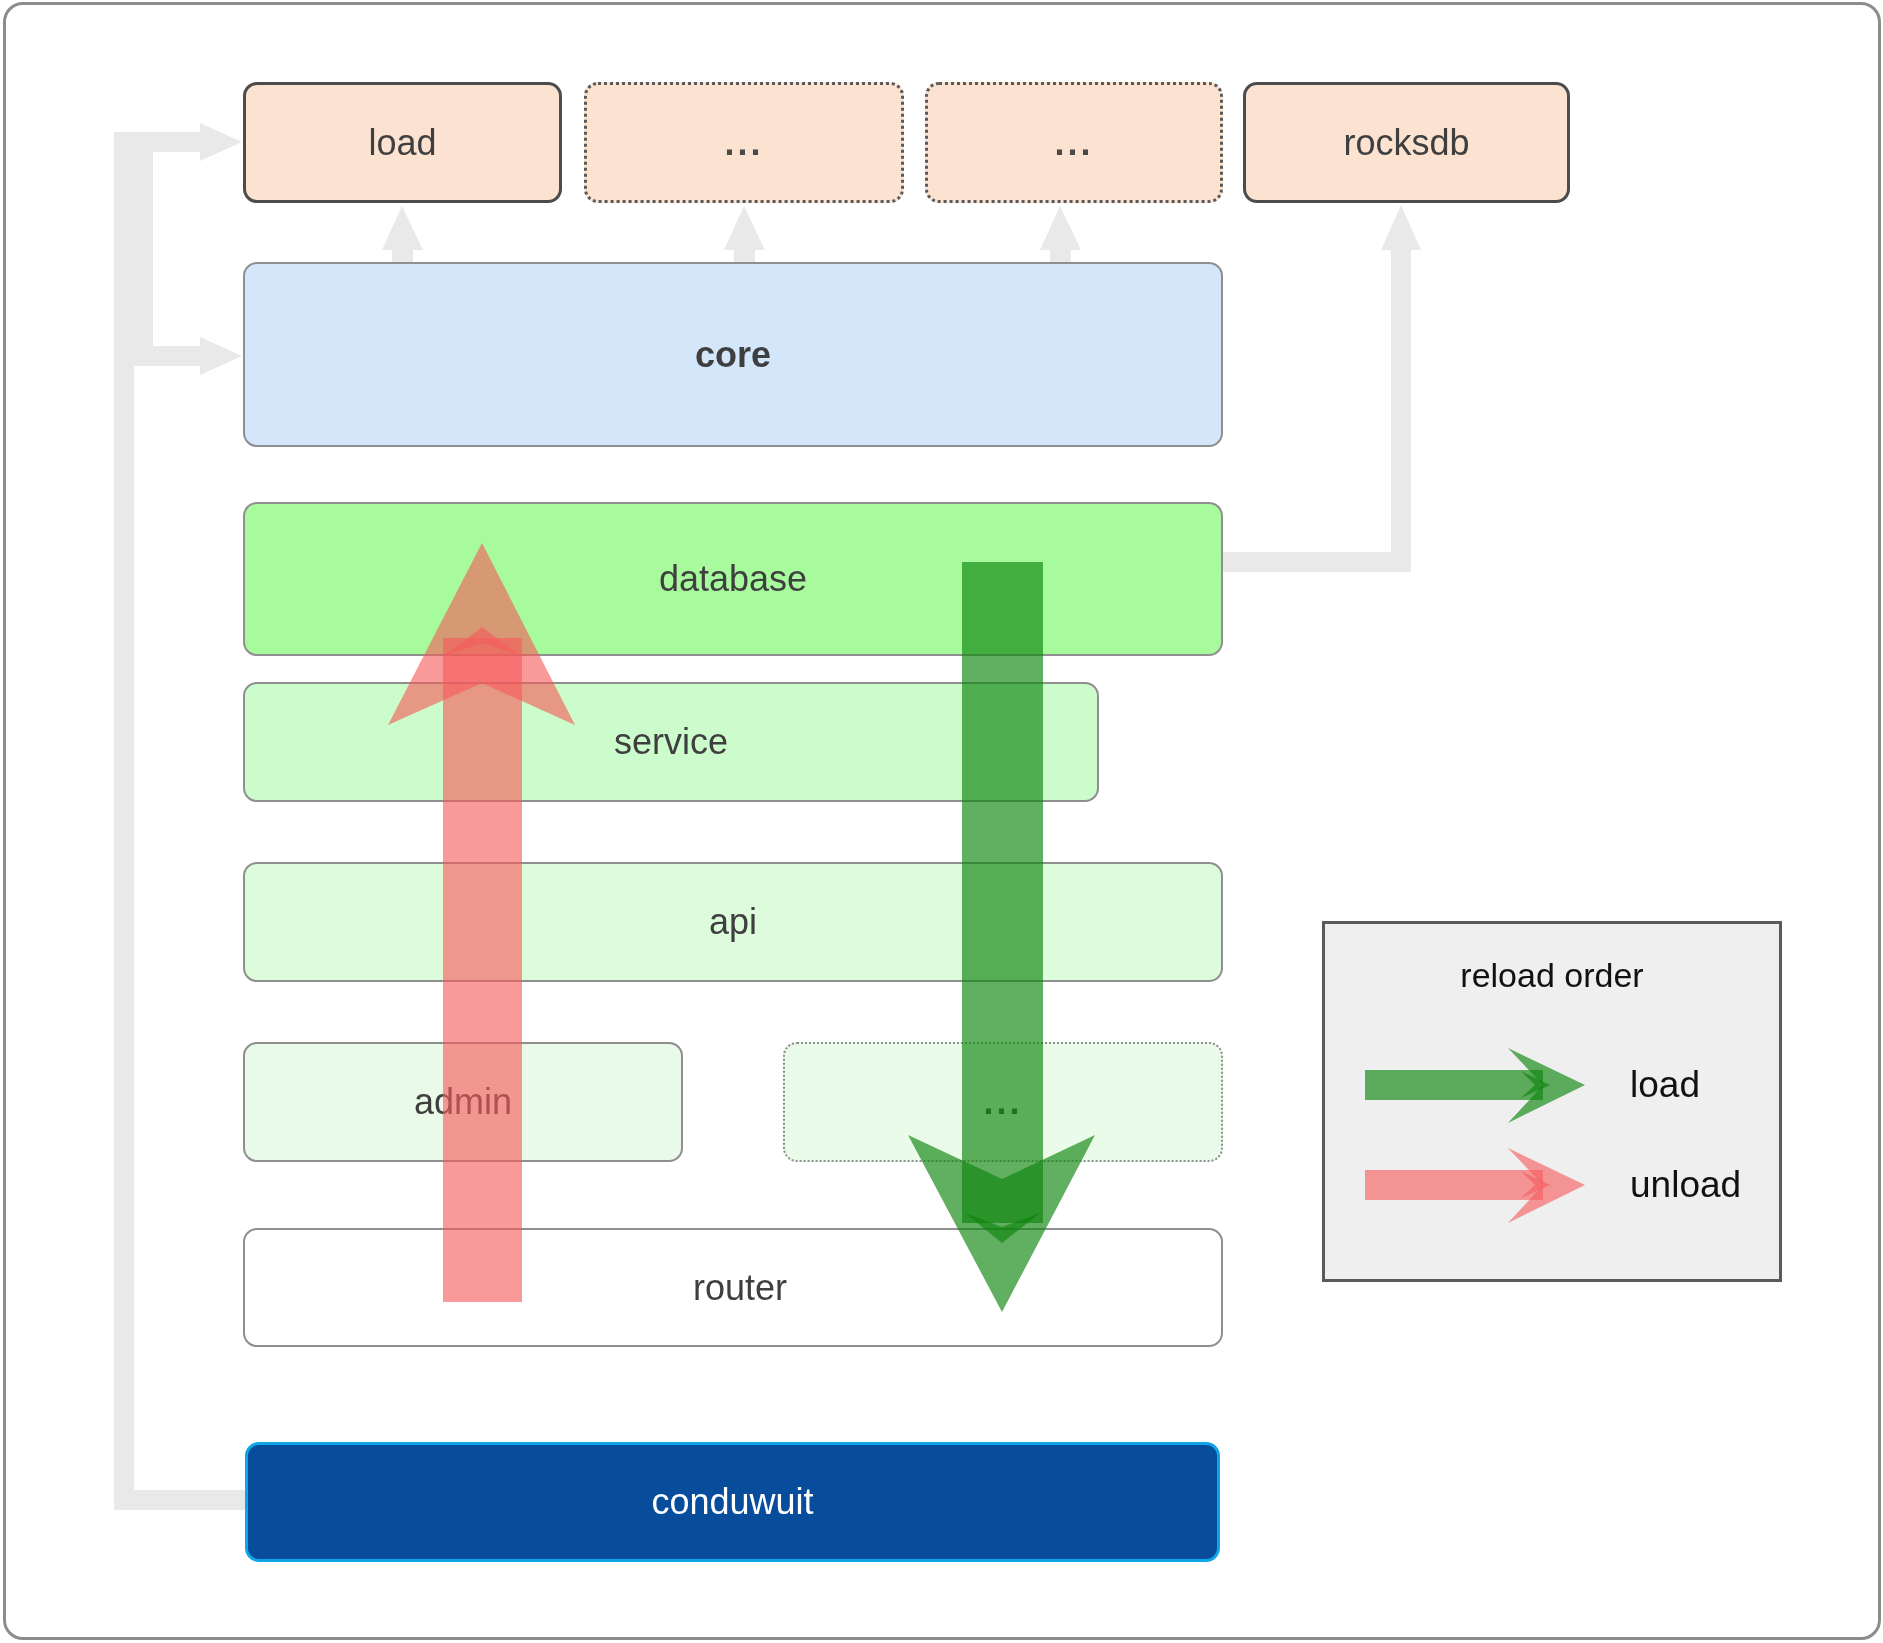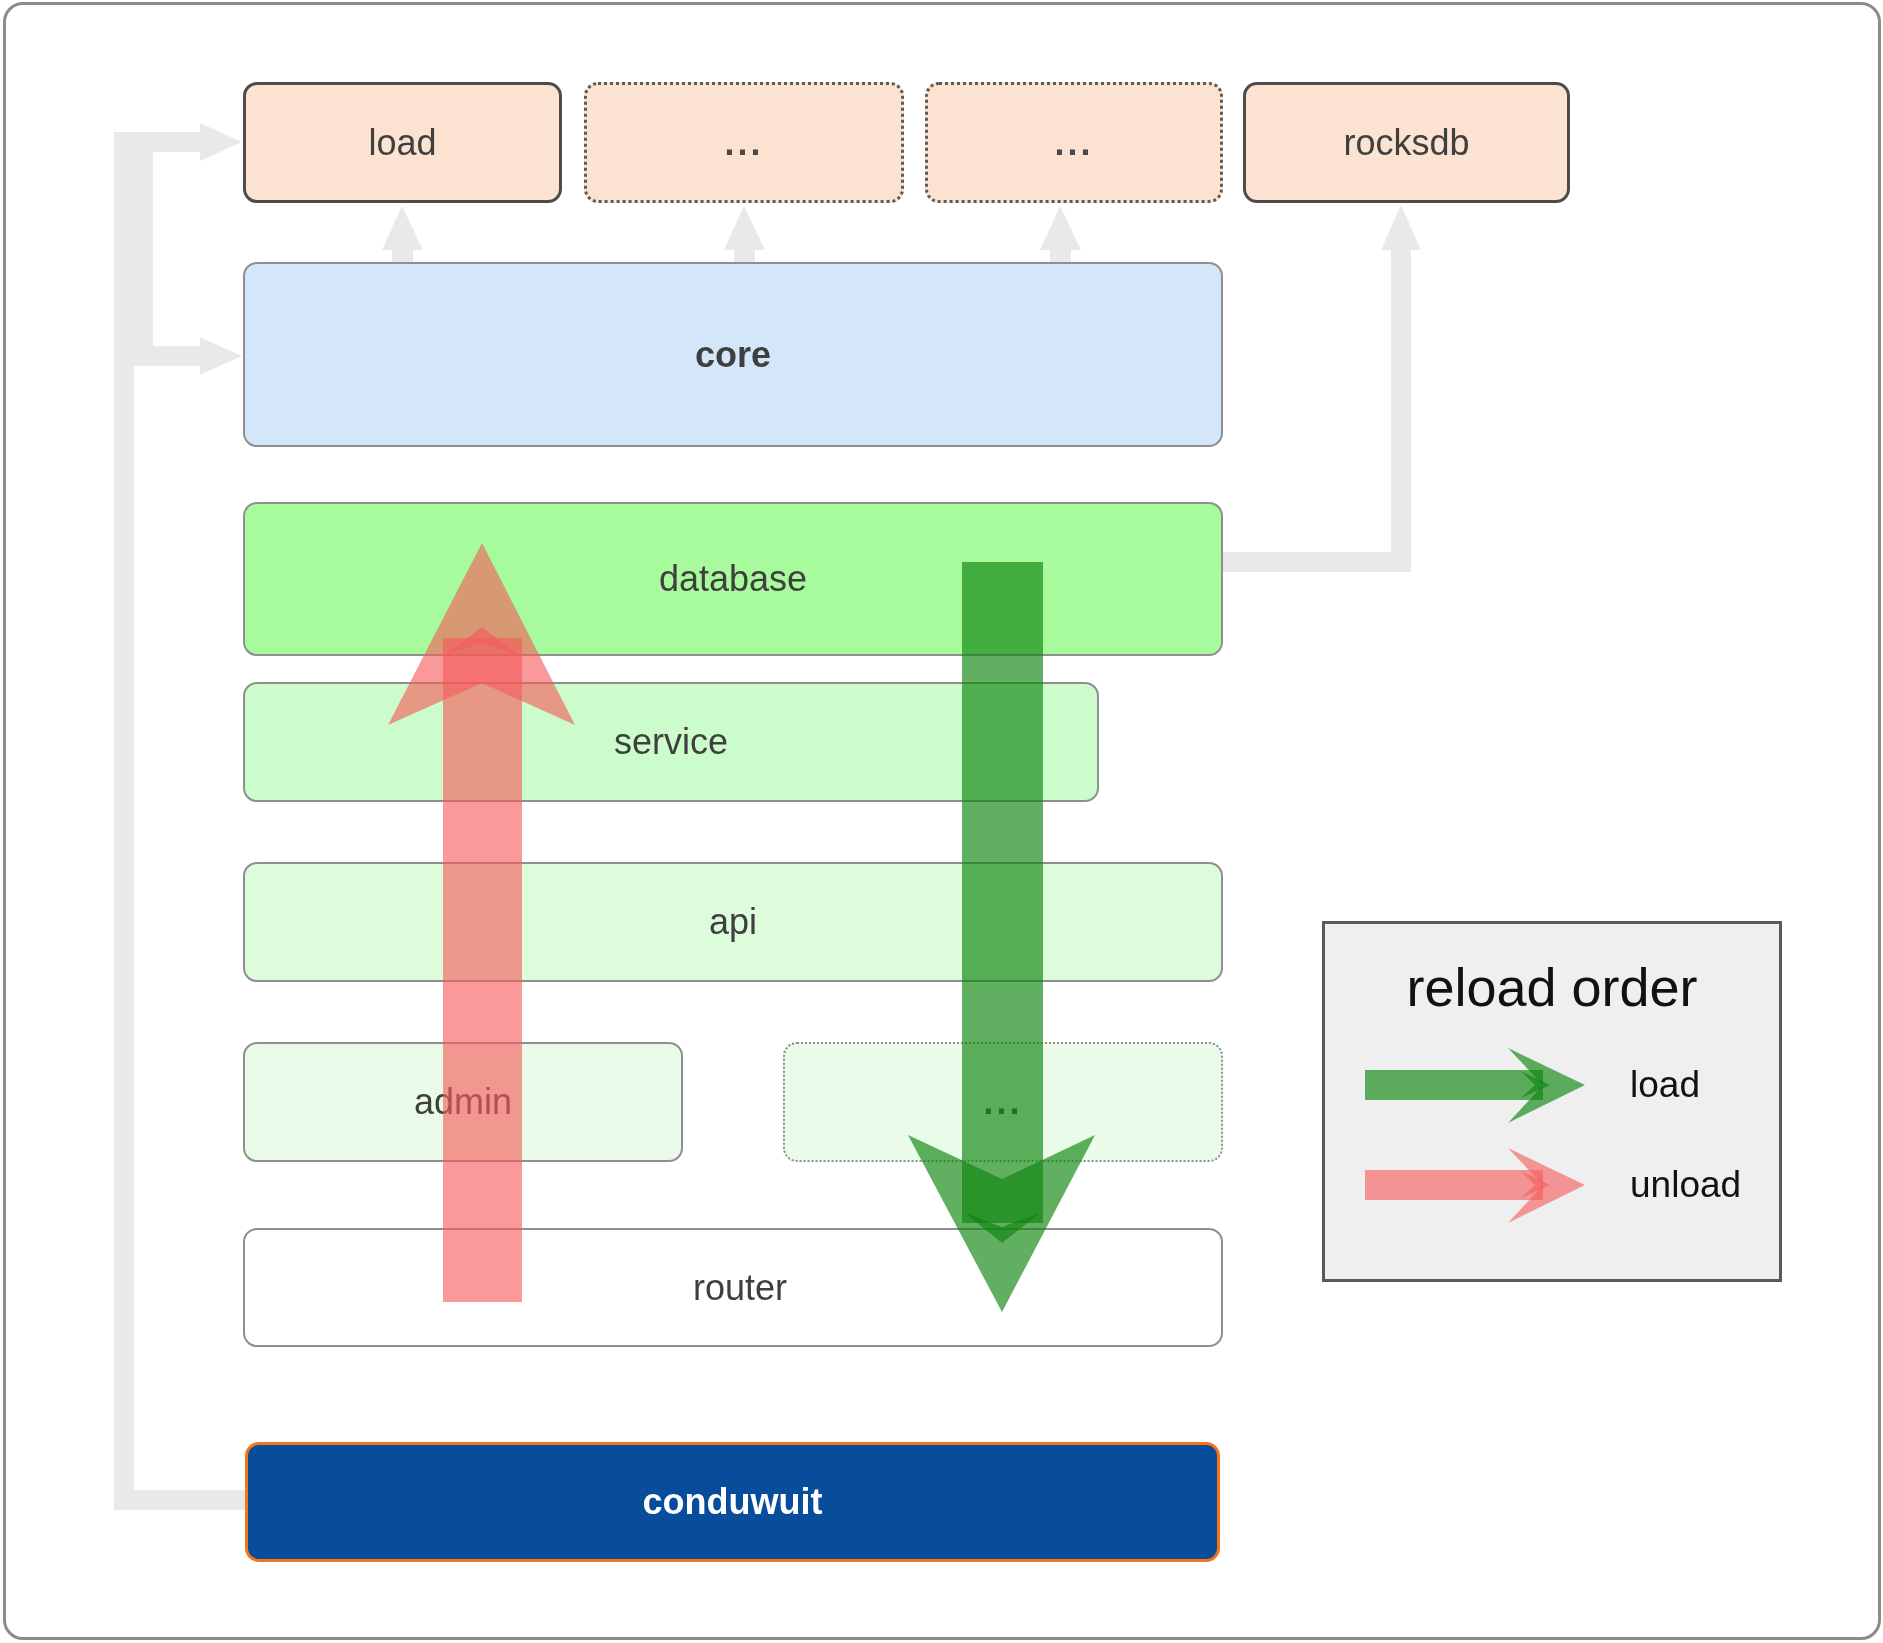--- a/index.html
+++ b/index.html
@@ -17,25 +17,25 @@
   .lightborder{border:2px solid #8f8f8f;}
   .dotted-green{border:2px dotted #8f8f8f;}
   .dots{font-weight:700;letter-spacing:3px;color:#4a4a4a;}
   .box-core{background:#d4e6fa;}
   .box-database{background:#a7fb9d;}
   .box-service{background:#ccfccb;}
   .box-api{background:#ddfcdc;}
   .box-admin{background:#e9fae8;}
   .box-admin-dots{background:#eafbe9;}
   .box-router{background:#ffffff;padding-left:14px;}
-  .box-conduwuit{background:#084d9c;border:3px solid #f97316;color:#ffffff;font-weight:700;}
+  .box-conduwuit{background:#084d9c;border:3px solid #0ea5e9;color:#ffffff;font-weight:400;}
   .legend{position:absolute;z-index:2;left:1322px;top:921px;width:460px;height:361px;
           background:#efefef;border:3px solid #5a5a5a;box-sizing:border-box;}
   .legend-title{position:absolute;left:0;right:0;top:32px;text-align:center;
-                font-size:54px;color:#111111;}
+                font-size:34px;color:#111111;}
   .legend svg{position:absolute;left:0;top:0;width:454px;height:355px;}
   .legend-label{position:absolute;left:305px;font-size:37px;color:#111111;height:40px;
                 display:flex;align-items:center;}
   .legend-label.load{top:141px;}
   .legend-label.unload{top:241px;}
 </style>
 </head>
 <body>
 
 <div id="stage">

